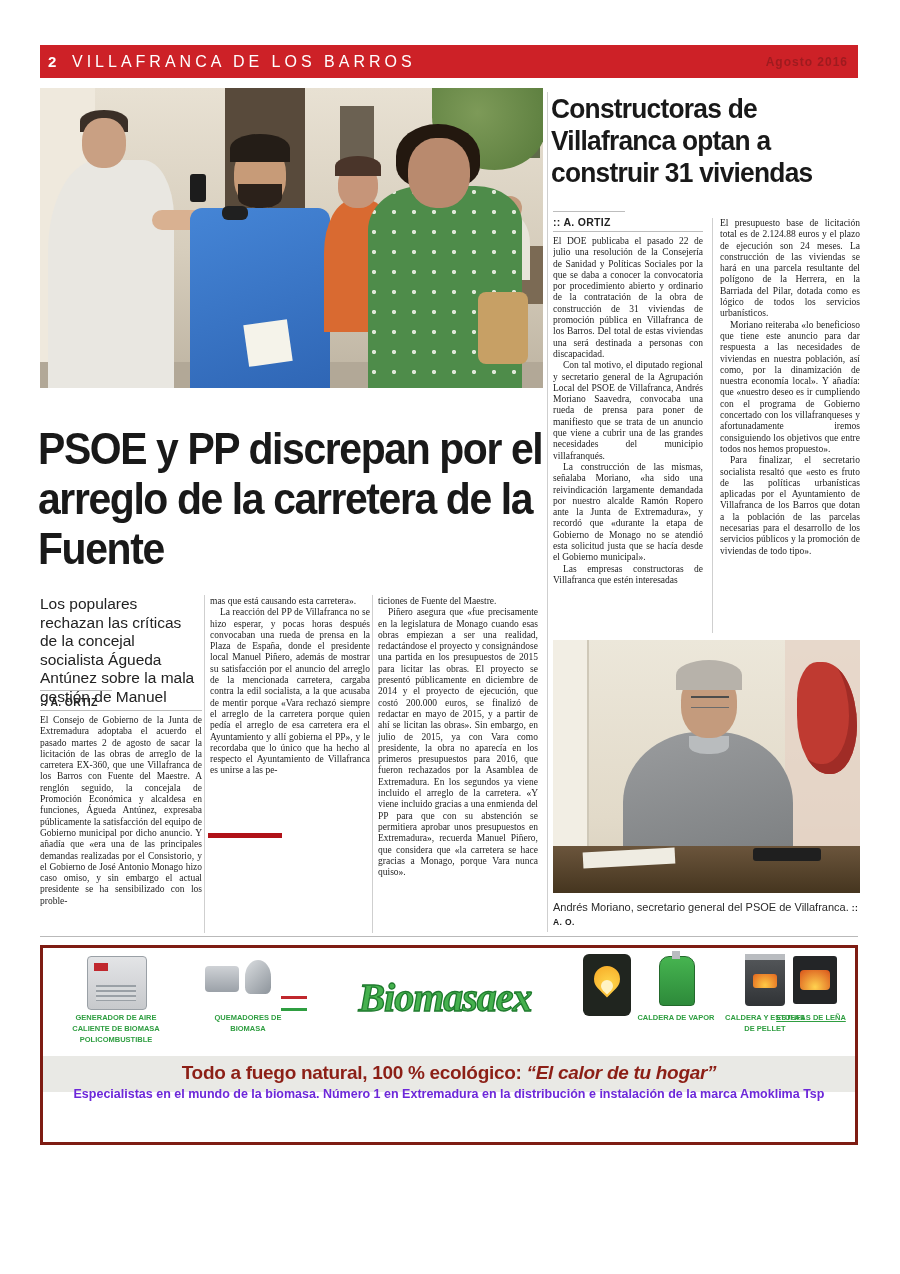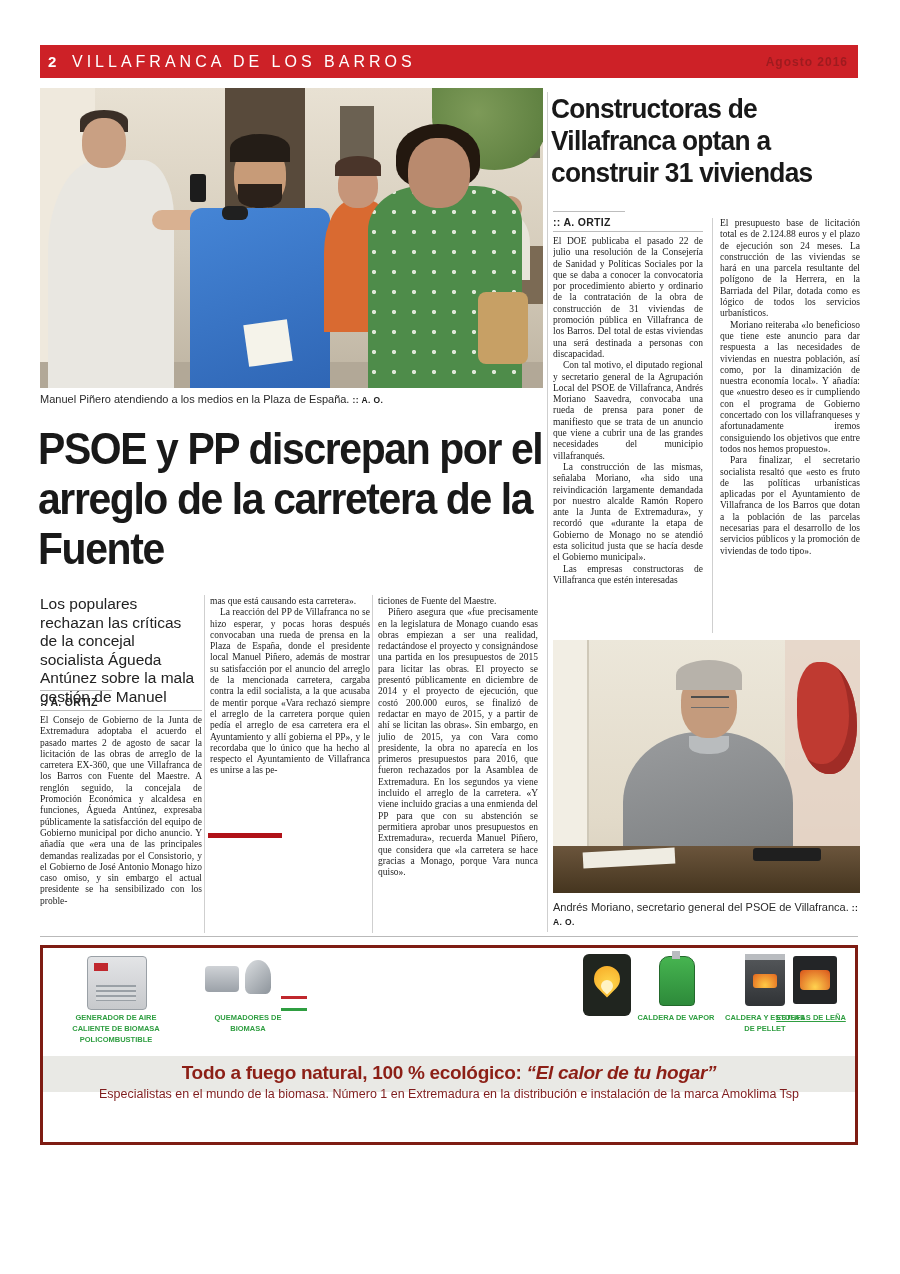--- a/index.html
+++ b/index.html
@@ -116,21 +116,21 @@
   .prod-pellet{position:absolute;left:26px;top:6px;width:40px;height:52px;background:linear-gradient(180deg,#56595c,#303336);border-radius:4px;}
   .prod-pellet:before{content:"";position:absolute;left:8px;top:20px;width:24px;height:14px;
       background:radial-gradient(circle at 50% 80%,#ffca45,#e2641e);border-radius:3px;}
   .prod-pellet:after{content:"";position:absolute;left:0;top:0;width:40px;height:6px;background:#b9bcc0;}
   .prod-lena{position:absolute;left:18px;top:8px;width:44px;height:48px;background:#232527;border-radius:3px;}
   .prod-lena:before{content:"";position:absolute;left:7px;top:14px;width:30px;height:20px;
       background:radial-gradient(circle at 50% 85%,#ffd24f,#d8521a);border-radius:4px;}
   .ad-band{position:absolute;left:0;top:108px;width:812px;height:36px;background:#e9e9e5;text-align:center;}
   .ad-tagline{margin-top:6px;font-size:19px;font-weight:bold;color:#8c1f16;letter-spacing:-.3px;}
   .ad-tagline .q{font-style:italic;}
-  .ad-subline{margin-top:3px;font-size:12.5px;font-weight:normal;color:#7f1d1d;}
+  .ad-subline{margin-top:3px;font-size:12.5px;font-weight:bold;color:#6d28d9;}
   .ad-addr{position:absolute;left:0;top:166px;width:812px;height:26px;background:#7e2016;
       color:#fff;font-size:10.5px;line-height:26px;text-align:center;letter-spacing:.2px;}
 </style>
 </head>
 <body>
 
 <div class="page">
 
   <div class="masthead">
     <span class="pnum">2</span>
@@ -160,24 +160,20 @@
     <div class="p1-mic"></div>
     <div class="p1-paper"></div>
     <div class="p1-orange"></div>
     <div class="p1-orange-head"></div>
     <div class="p1-orange-hair"></div>
     <div class="p1-green"></div>
     <div class="p1-green-hair"></div>
     <div class="p1-green-head"></div>
     <div class="p1-bag"></div>
   </div>
-  <div class="caption" style="position:absolute;left:40px;top:393px;width:503px;">
-    <span>Manuel Piñero atendiendo a los medios en la Plaza de España.</span>
-    <span class="credit">:: A. O.</span>
-  </div>
 
   <div class="headline-left">PSOE y PP discrepan por el arreglo de la carretera de la Fuente</div>
 
   <div class="subhead">Los populares rechazan las críticas de la concejal socialista Águeda Antúnez sobre la mala gestión de Manuel</div>
   <div class="rule" style="left:40px;top:690px;width:72px;"></div>
   <div class="byline" style="position:absolute;left:40px;top:696px;">:: A. ORTIZ</div>
   <div class="rule" style="left:40px;top:710px;width:162px;"></div>
   <div class="bodytext" style="position:absolute;left:40px;top:715px;width:162px;height:220px;">
     <p>El Consejo de Gobierno de la Junta de Extremadura adoptaba el acuerdo el pasado martes 2 de agosto de sacar la licitación de las obras de arreglo de la carretera EX-360, que une Villafranca de los Barros con Fuente del Maestre. A renglón seguido, la concejala de Promoción Económica y alcaldesa en funciones, Águeda Antúnez, expresaba públicamente la satisfacción del equipo de Gobierno municipal por dicho anuncio. Y añadía que «era una de las principales demandas realizadas por el Consistorio, y el Gobierno de José Antonio Monago hizo caso omiso, y sin embargo el actual presidente se ha sensibilizado con los proble-</p>
   </div>
@@ -239,20 +235,21 @@
     <div class="ad-label" style="left:14px;top:64px;width:118px;">GENERADOR DE AIRE CALIENTE DE BIOMASA POLICOMBUSTIBLE</div>
 
     <div style="position:absolute;left:150px;top:0;width:110px;height:60px;">
       <div class="prod-burner1"></div>
       <div class="prod-burner2"></div>
     </div>
     <div class="ad-label" style="left:155px;top:64px;width:100px;">QUEMADORES DE BIOMASA</div>
 
     <div class="brand-wrap">
       <div class="brand-lines bl-left"></div>
+      <span class="brand">Biomasaex</span>
       <div class="brand-lines bl-right"></div>
     </div>
 
     <div class="flame-box">
       <div class="flame"></div>
       <div class="flame-core"></div>
     </div>
 
     <div style="position:absolute;left:592px;top:0;width:82px;height:60px;">
       <div class="prod-boiler"></div>

